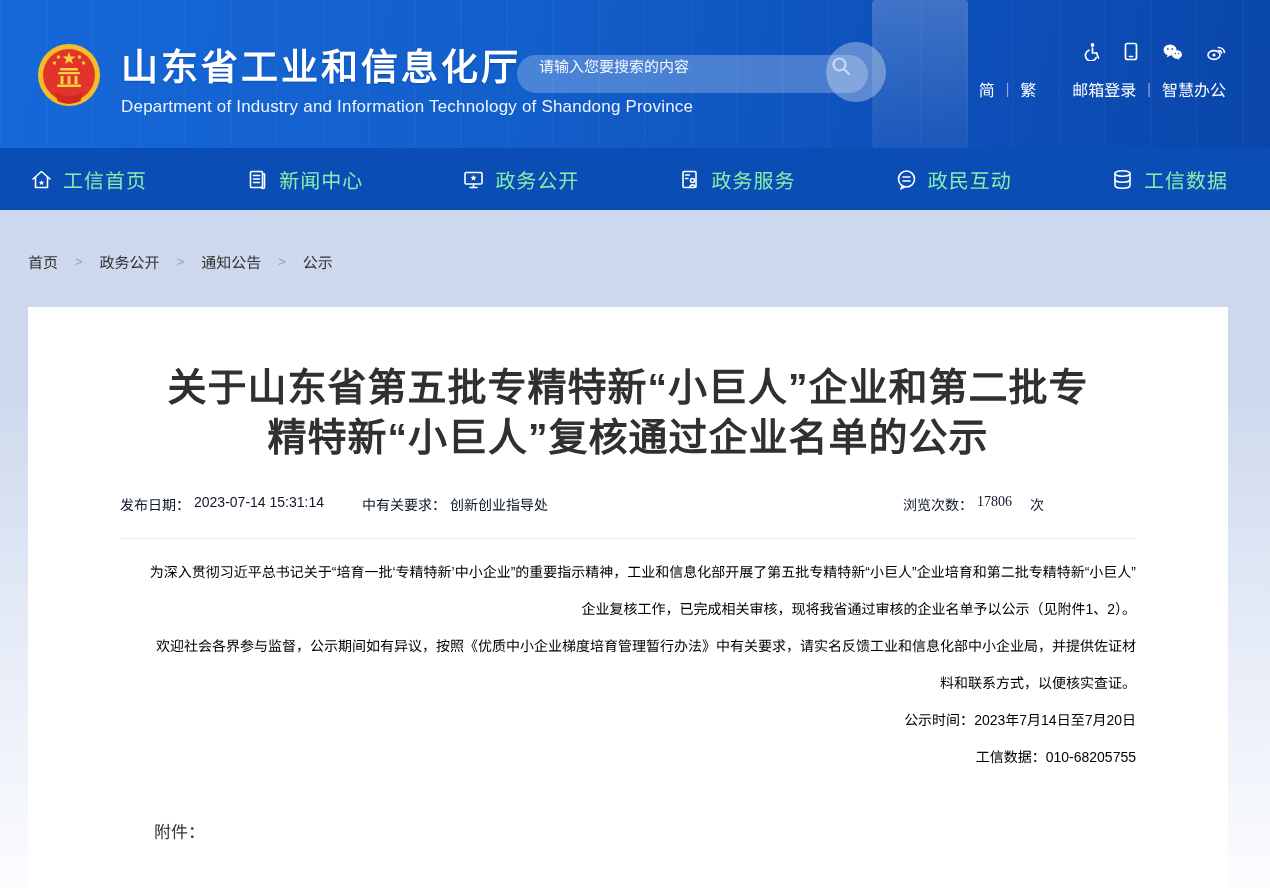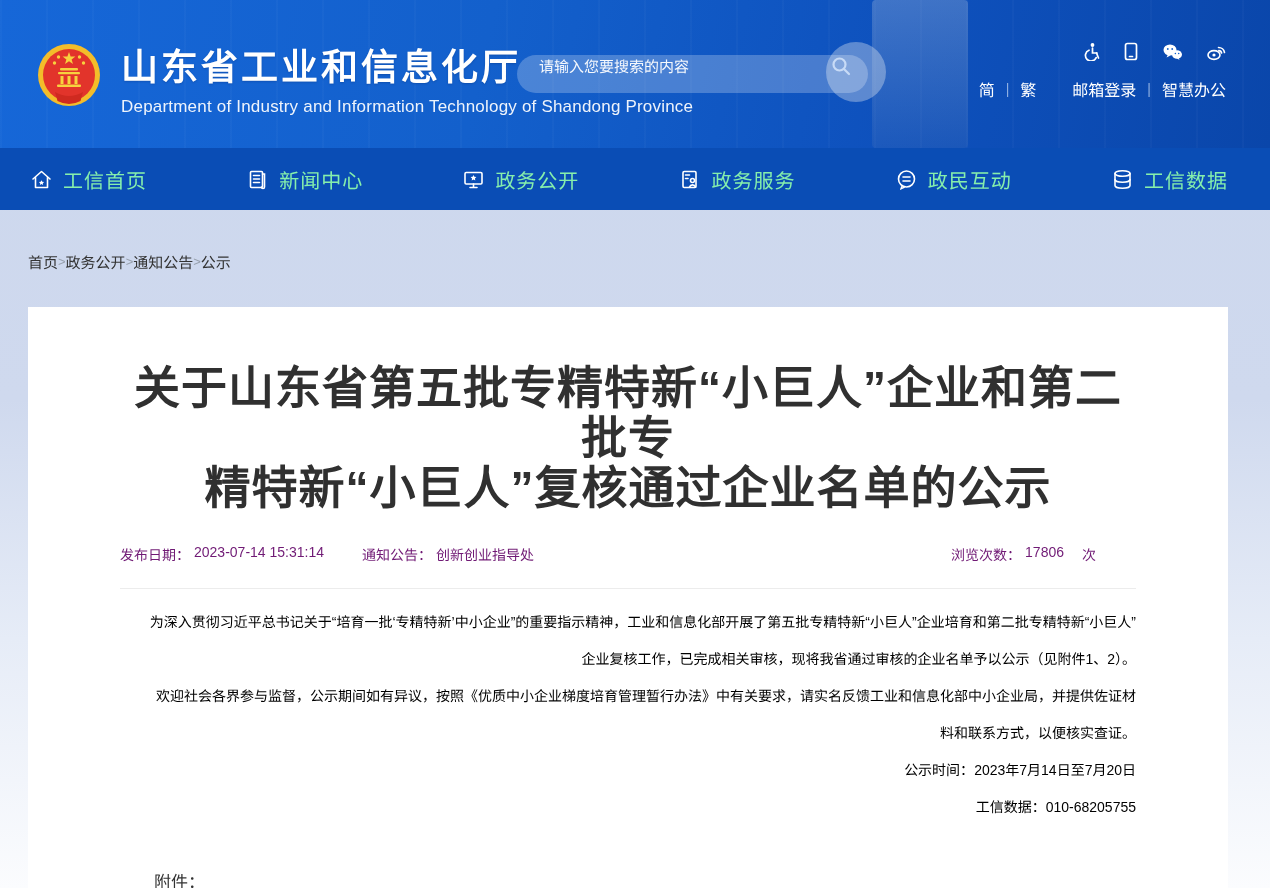--- a/index.html
+++ b/index.html
@@ -44,35 +44,35 @@
   .tl-gap { width:14px; }
 
   
   .main-nav { height:62px; background:#0a4db5; display:flex; align-items:center;
      justify-content:space-between; padding:0 42px 0 30px; }
   .nav-item { display:flex; align-items:center; gap:10px; color:#86efac; font-size:20px;
      text-decoration:none; cursor:pointer; letter-spacing:1px; }
   .nav-item .ic { display:flex; }
 
   
-  .crumbs { display:flex; align-items:center; padding:41px 0 0 28px;
+  .crumbs { display:flex; align-items:center; gap:17px; padding:41px 0 0 28px;
      font-size:15px; color:#333; }
   .crumbs a { color:#333; text-decoration:none; cursor:pointer; }
   .crumb-sep { color:#97a0ad; font-size:13px; }
 
   
   .card { position:relative; margin:35px 0 0 28px; width:1200px; min-height:620px;
      background:#fff; }
   .article { padding:56px 92px 60px; }
-  .article-title { text-align:center; font-size:46px; font-weight:700; color:#303030;
+  .article-title { text-align:center; font-size:39px; font-weight:700; color:#303030;
      line-height:50px; letter-spacing:1px; }
-  .meta { display:flex; align-items:flex-start; margin-top:31px; font-size:14px; color:#701a75; }
+  .meta { display:flex; align-items:flex-start; margin-top:31px; font-size:14px; color:#0f172a; }
   .meta .m-label { margin-right:4px; }
   .meta .m-group { margin-right:38px; display:flex; }
-  .meta .views { margin-left:auto; margin-right:40px; display:flex; }
+  .meta .views { margin-left:auto; margin-right:92px; display:flex;font-family:Liberation Serif, serif; }
   .meta .views .unit { margin-left:18px; }
   .divider { border:none; border-top:1px solid #ececec; margin-top:24px; }
 
   .body-text { margin-top:15px; }
   .body-text p { font-size:14px; line-height:37px; color:#000000; text-indent:2em;text-align:right; }
 
   .attachments { display:flex; margin-top:40px; font-size:17px; color:#333;text-align:center; }
   .attach-label { margin-left:34px; line-height:34px; white-space:nowrap; }
   .attach-items { display:flex; flex-direction:column; }
   .attach-item { display:flex; align-items:flex-start; line-height:34px;
@@ -260,21 +260,21 @@
         <div>关于山东省第五批专精特新“小巨人”企业和第二批专</div>
         <div>精特新“小巨人”复核通过企业名单的公示</div>
       </h1>
 
       <div class="meta">
         <span class="m-group">
           <span class="m-label">发布日期：</span>
           <span>2023-07-14 15:31:14</span>
         </span>
         <span class="m-group">
-          <span class="m-label">通知公告：</span>
+          <span class="m-label">中有关要求：</span>
           <span>创新创业指导处</span>
         </span>
         <span class="views">
           <span class="m-label">浏览次数：</span>
           <span>17806</span>
           <span class="unit">次</span>
         </span>
       </div>
 
       <hr class="divider">

